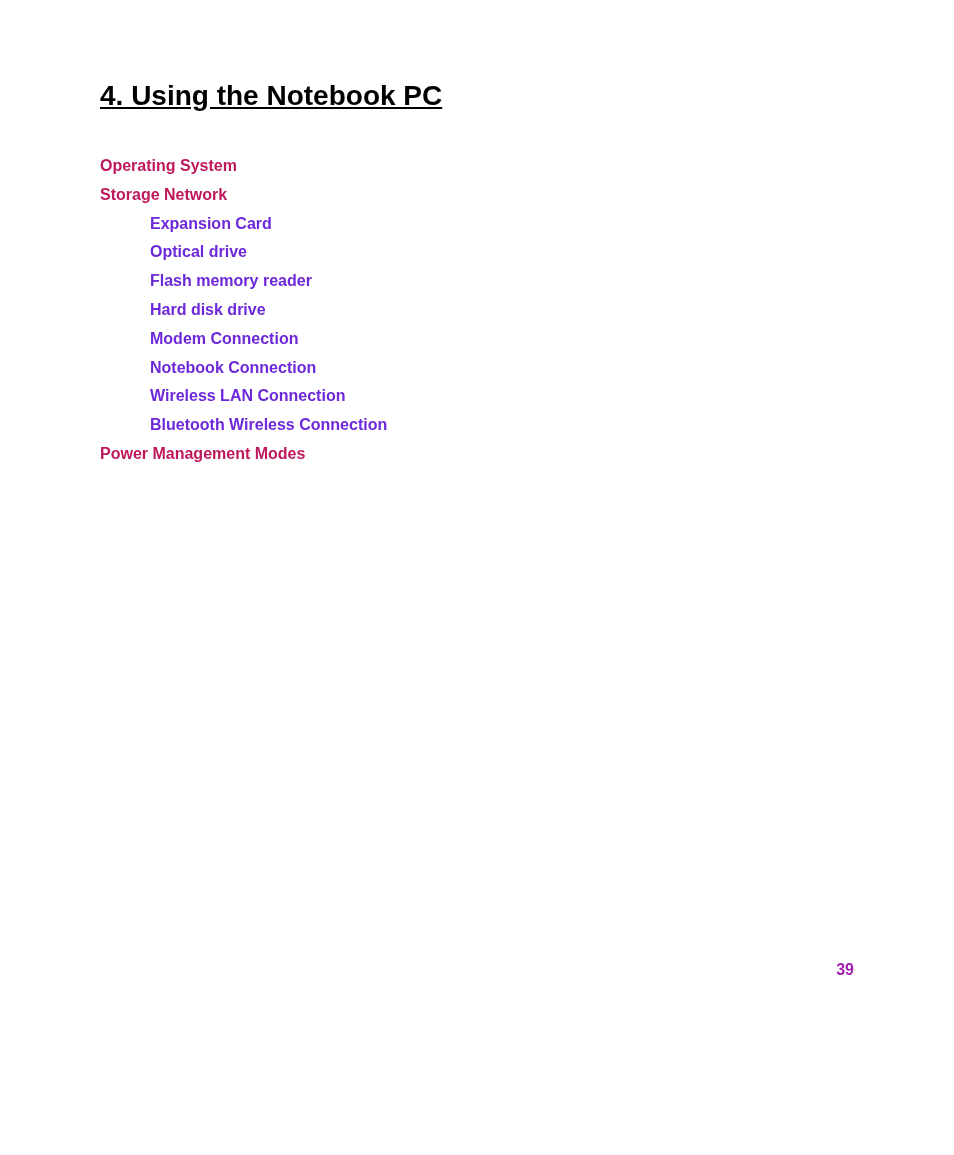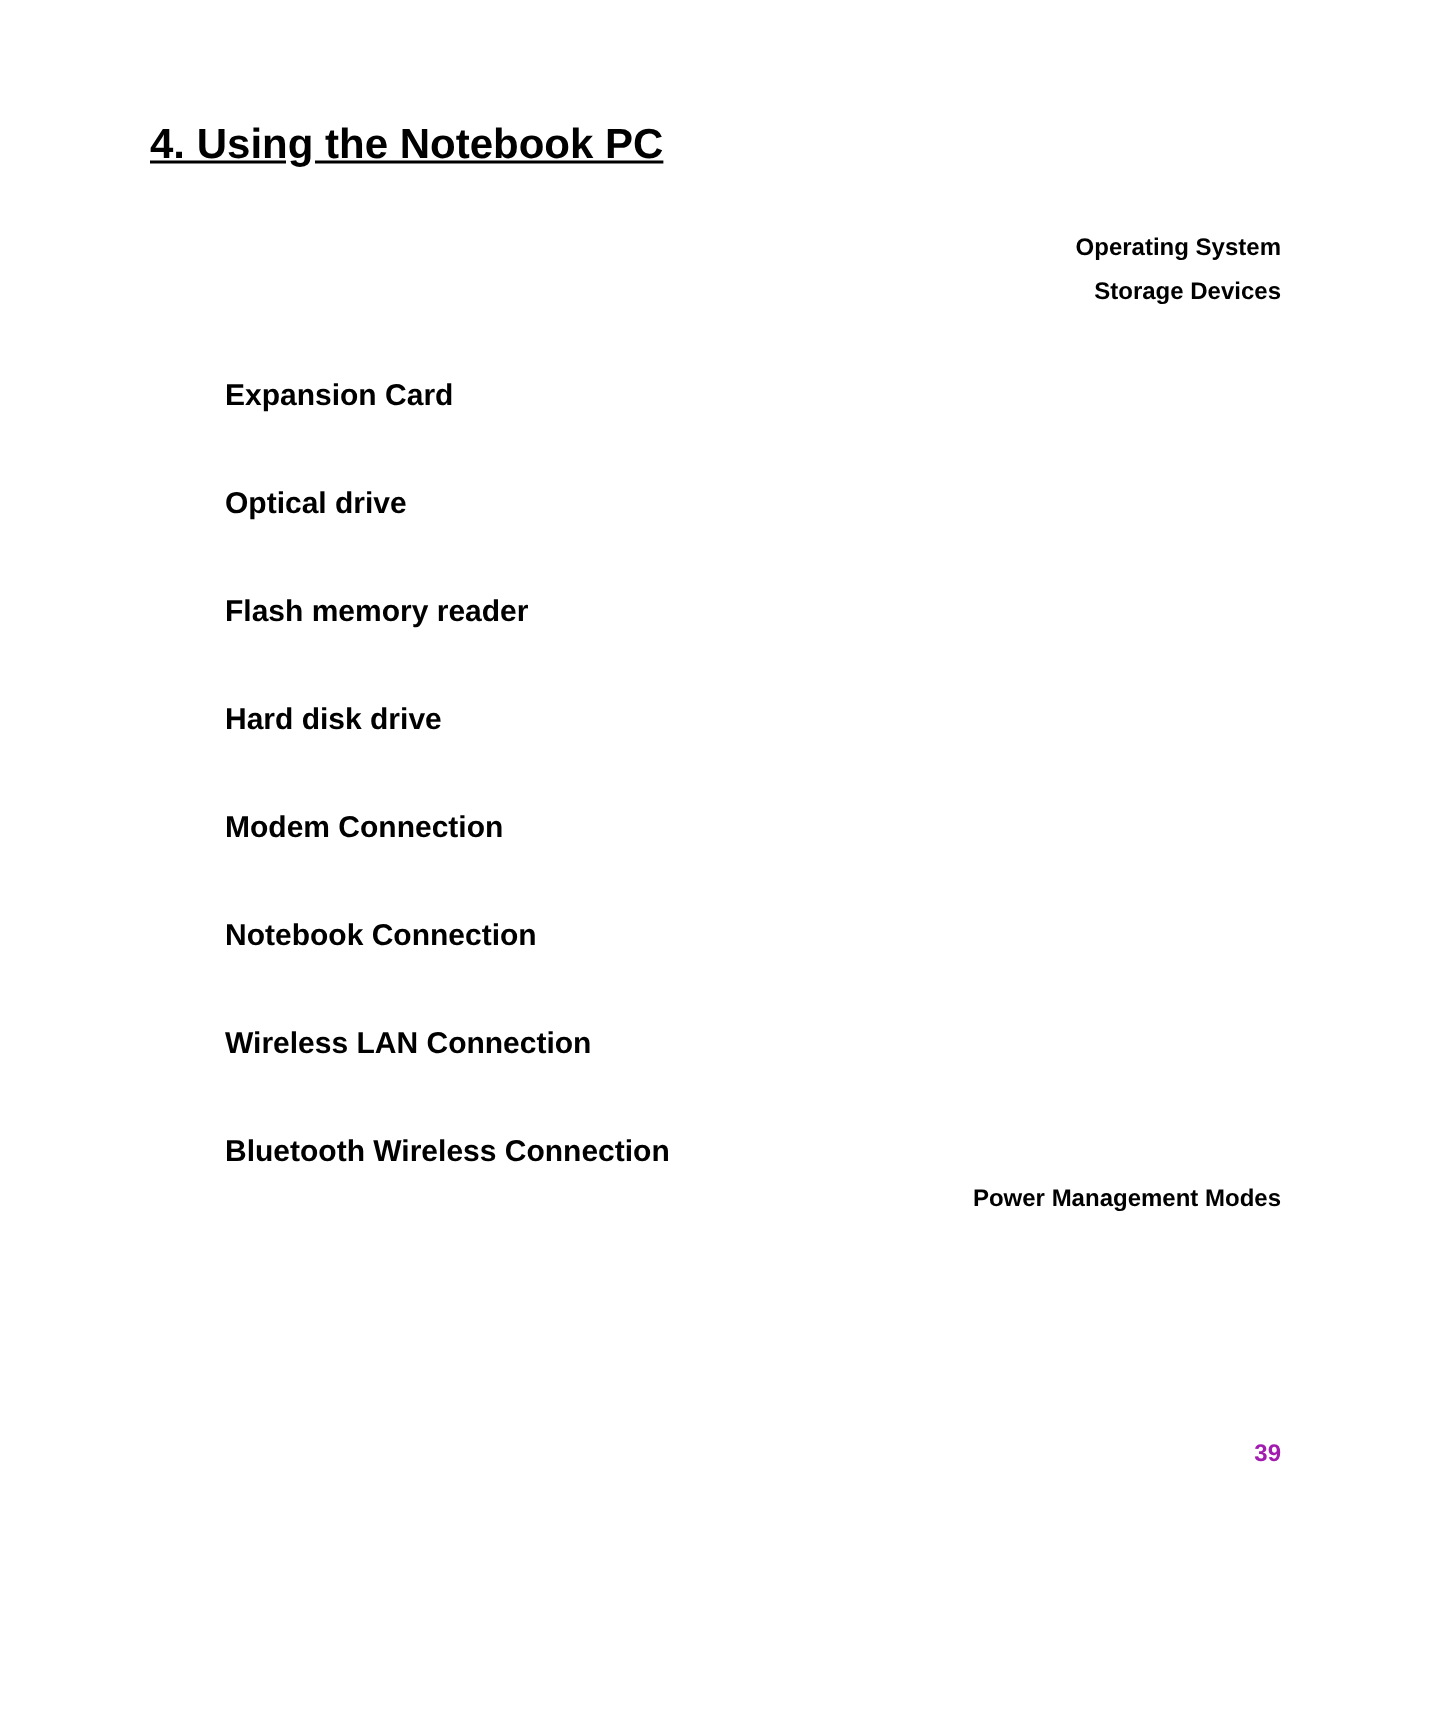--- a/index.html
+++ b/index.html
@@ -30,54 +30,52 @@
       font-weight: bold;
       color: #000000;
       text-decoration: underline;
       margin-bottom: 40px;
       display: block;
     }
 
     .toc-item-top {
       font-size: 16px;
       font-weight: bold;
-      color: #000000;
+      color: #be185d;
       line-height: 1.8;
       display: block;
-      text-align: right;
     }
 
     .toc-item-indented {
-      font-size: 20px;
+      font-size: 16px;
       font-weight: bold;
-      color: #000000;
+      color: #6d28d9;
       line-height: 1.8;
       display: block;
       padding-left: 50px;
-      margin-top: 36px;
     }
 
     .page-number {
       position: absolute;
       bottom: 60px;
       right: 100px;
       font-size: 16px;
       font-weight: bold;
       color: #a21caf;
     }
   </style>
 </head>
 <body>
 
 <div class="page-container">
   <span class="chapter-title">4. Using the Notebook PC</span>
 
   <div id="toc-container">
   <span class="toc-item-top">Operating System</span>
-      <span class="toc-item-top">Storage Devices</span>
+      <span class="toc-item-top">Storage Network</span>
       <span class="toc-item-indented">Expansion Card</span>
       <span class="toc-item-indented">Optical drive</span>
       <span class="toc-item-indented">Flash memory reader</span>
       <span class="toc-item-indented">Hard disk drive</span>
       <span class="toc-item-indented">Modem Connection</span>
       <span class="toc-item-indented">Notebook Connection</span>
       <span class="toc-item-indented">Wireless LAN Connection</span>
       <span class="toc-item-indented">Bluetooth Wireless Connection</span>
       <span class="toc-item-top">Power Management Modes</span>
     </div>

